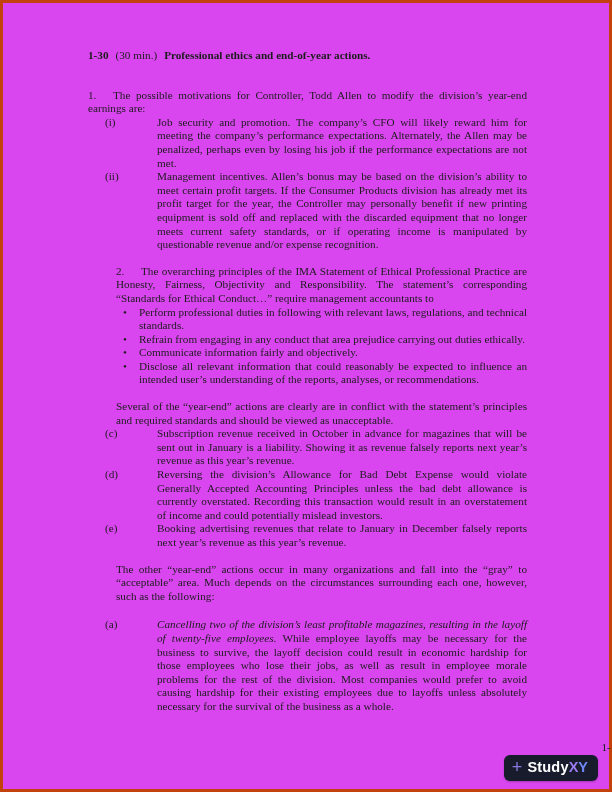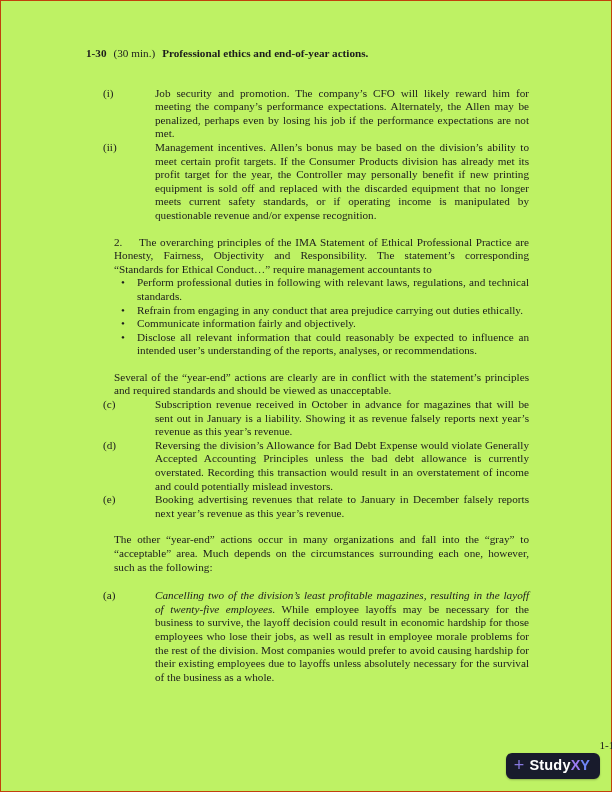--- a/index.html
+++ b/index.html
@@ -8,23 +8,23 @@
     background: #ffffff;
     position: relative;
     font-family: "Liberation Serif", serif;
     font-size: 11.2px;
     line-height: 13.6px;
     color: #1c1c1c;
     overflow: hidden;
   }
   .sheet {
     position: absolute; inset: 0;
-    border: 1px solid #c2410c;
+    border: 3px solid #c2410c;
     box-sizing: border-box;
-    background: #bef264;
+    background: #d946ef;
   }
   .content {
     position: absolute;
     left: 85px; right: 82px; top: 46px;
   }
   p { margin: 0; text-align: justify; }
   .title-line { text-align: left; margin-bottom: 26px; }
   .b { font-weight: bold; }
   .sp { margin-right: 7px; }
   .pnum { display: inline-block; width: 25px; }
@@ -61,20 +61,21 @@
   .brand .xy-y { color: #6f86f6; font-weight: bold; font-size: 14.5px; }
 </style>
 </head>
 <body>
 
 <div class="sheet">
   <div class="content">
 
     <p class="title-line"><span class="b sp">1-30</span><span class="sp">(30 min.)</span><span class="b">Professional ethics and end-of-year actions.</span></p>
 
+    <p><span class="pnum">1.</span><span>The possible motivations for Controller, Todd Allen to modify the division’s year-end earnings are:</span></p>
 
     <div class="sub">
       <span class="lbl">(i)</span>
       <span class="txt">Job security and promotion. The company’s CFO will likely reward him for meeting the company’s performance expectations.  Alternately, the Allen may be penalized, perhaps even by losing his job if the performance expectations are not met.</span>
     </div>
     <div class="sub">
       <span class="lbl">(ii)</span>
       <span class="txt">Management incentives.  Allen’s bonus may be based on the division’s ability to meet certain profit targets.  If the Consumer Products division has already met its profit target for the year, the Controller may personally benefit if new printing equipment is sold off and replaced with the discarded equipment that no longer meets current safety standards, or if operating income is manipulated by questionable revenue and/or expense recognition.</span>
     </div>
 

